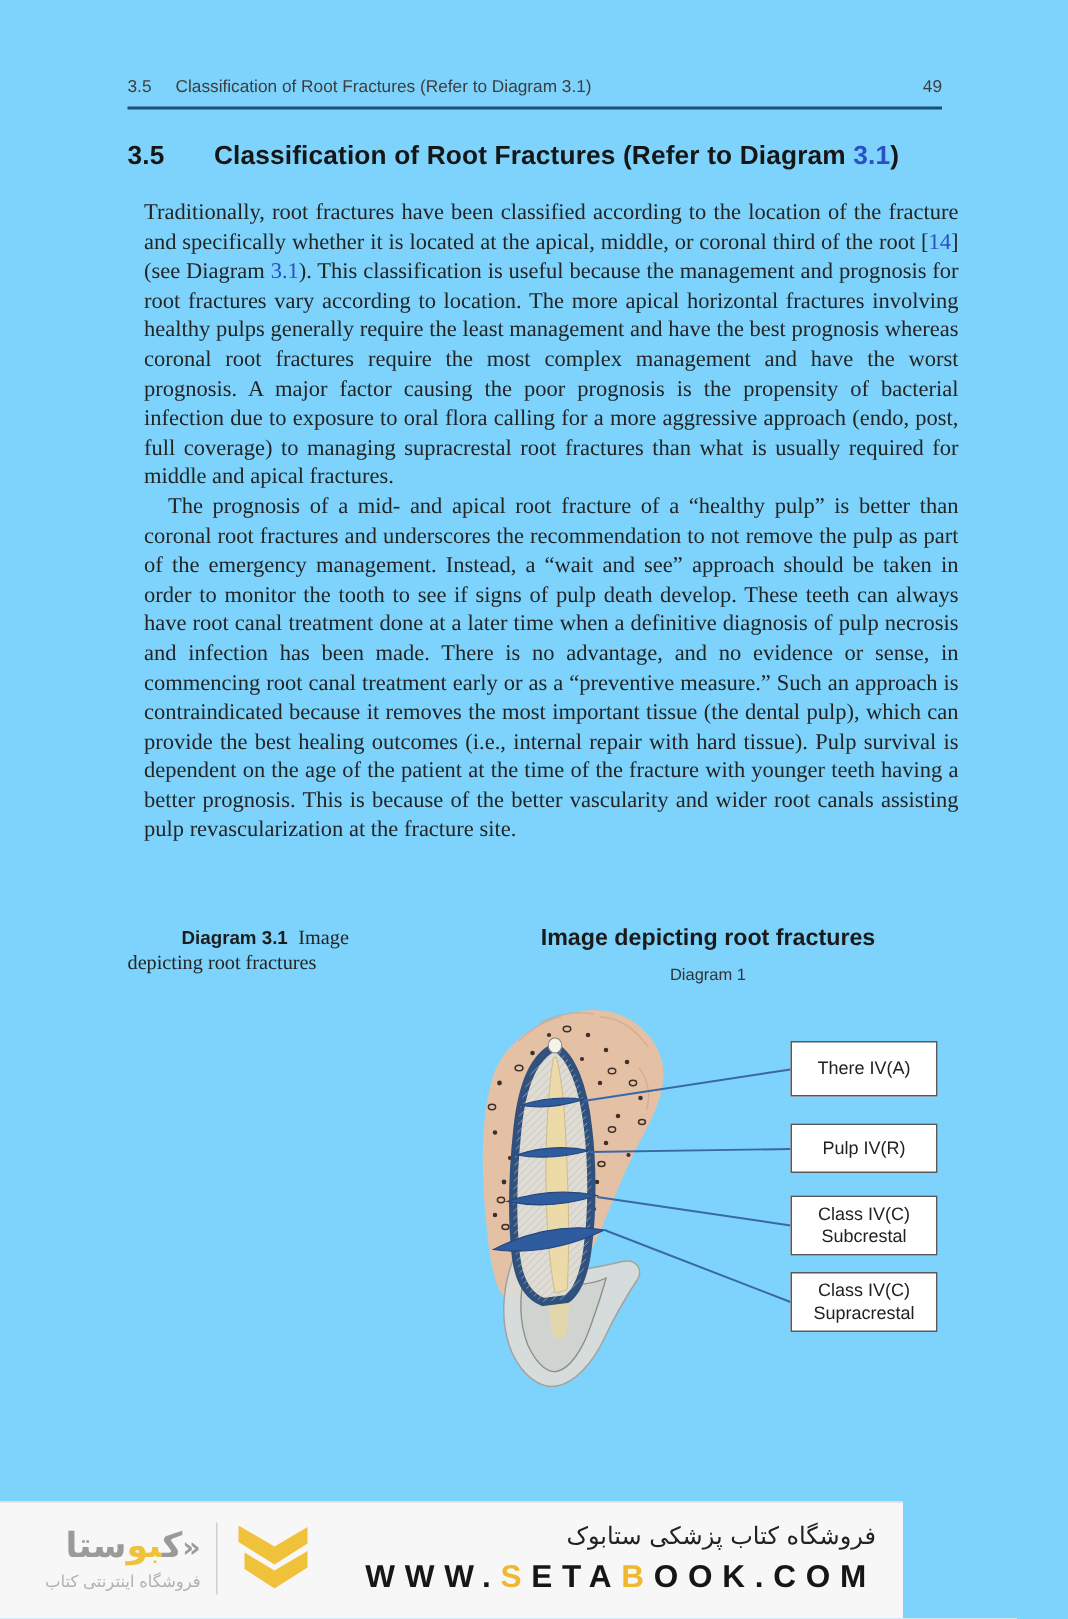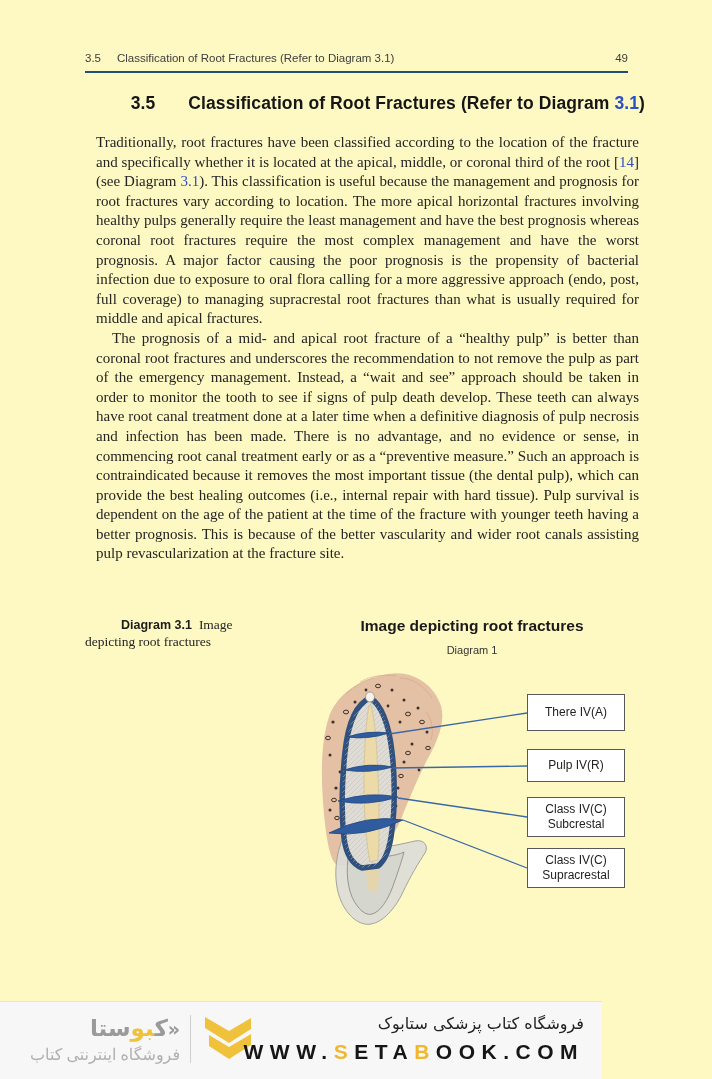--- a/index.html
+++ b/index.html
@@ -1,38 +1,38 @@
 <!DOCTYPE html>
 <html><head>
 <meta charset="utf-8">
 <style>
   * { margin:0; padding:0; box-sizing:border-box; }
   html,body { background:#ffffff; }
   .page {
     position:relative; width:712px; height:1079px; margin:0 auto;
-    background:#fef9c3; overflow:hidden;
+    background:#7dd3fc; overflow:hidden;
     font-family:"Liberation Serif", serif; color:#232323;
   }
   
   .running-head {
     position:absolute; left:85px; top:52px; width:543px;
     display:flex; align-items:baseline;
     font-family:"Liberation Sans", sans-serif; font-size:11.5px; color:#3d3d3d;
   }
   .running-head .sec { margin-right:16px; }
   .running-head .pg { margin-left:auto; }
   .head-rule {
     position:absolute; left:85px; top:71px; width:543px; height:2px;
     background:#1f4e79;
   }
   
   .section-heading {
     position:absolute; left:85px; top:93px; width:560px;
     font-family:"Liberation Sans", sans-serif; font-weight:bold;
-    font-size:17.5px; color:#161616; letter-spacing:.1px;text-align:right;
+    font-size:17.5px; color:#161616; letter-spacing:.1px;
   }
   .section-heading .num { margin-right:33px; }
   .link-blue { color:#2b4fc4; }
   
   .body-text {
     position:absolute; left:96px; top:133px; width:543px;
     font-size:15px; line-height:19.6px; text-align:justify; color:#242424;
   }
   .body-text p { margin:0; }
   .body-text p.indent { text-indent:16px; }
@@ -71,22 +71,22 @@
   }
   .logo { position:absolute; left:30px; top:11px; display:flex; align-items:center; }
   .logo-text { display:flex; flex-direction:column; align-items:flex-end; margin-right:10px; }
   .logo-wordmark {
     direction:rtl; font-family:"DejaVu Sans", sans-serif; font-weight:bold;
     font-size:23px; color:#9a9a9a; line-height:26px;
   }
   .logo-wordmark .yl { color:#f0c23c; }
   .logo-wordmark .guillemet { color:#9a9a9a; font-size:19px; }
   .logo-tagline {
-    direction:rtl; font-family:Liberation Serif, serif;
-    font-size:16px; color:#b0b0b0; margin-top:3px;text-align:right;
+    direction:rtl; font-family:Liberation Sans, sans-serif;
+    font-size:11px; color:#b0b0b0; margin-top:3px;text-align:right;
   }
   .logo-divider { width:1px; height:48px; background:#cfcfcf; margin-right:10px; }
   .footer-right { position:absolute; right:18px; top:12px; text-align:right; }
   .store-name {
     direction:rtl; font-family:"DejaVu Sans", sans-serif;
     font-size:16px; color:#222; margin-bottom:7px;
   }
   .website {
     font-family:"Liberation Sans", sans-serif; font-weight:bold;
     font-size:21px; letter-spacing:6.5px; color:#161616;

